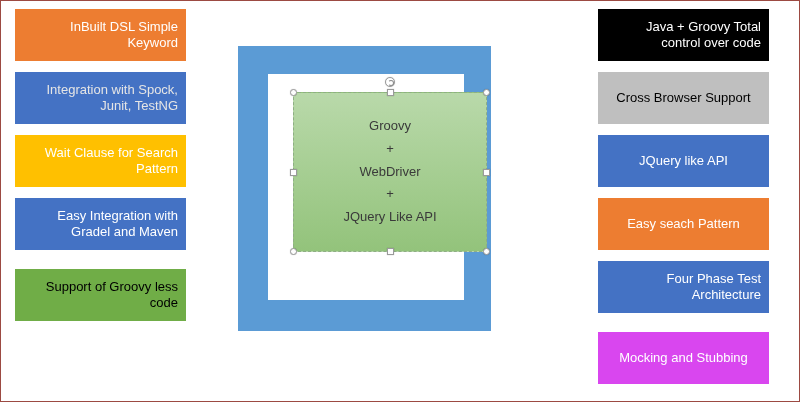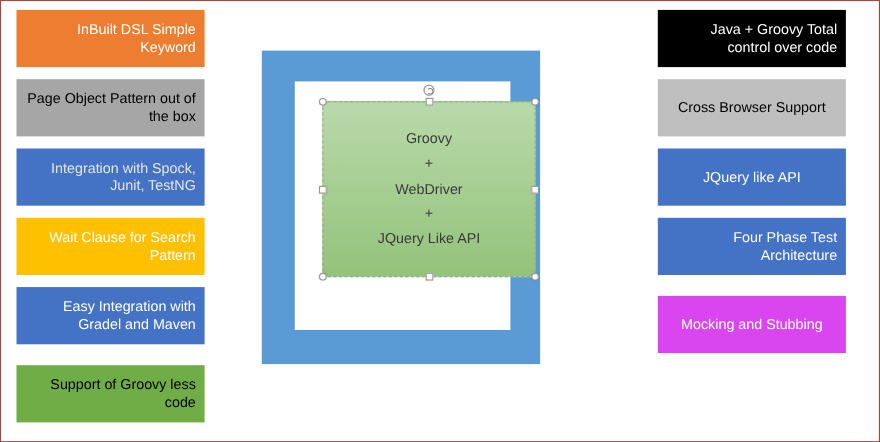--- a/index.html
+++ b/index.html
@@ -120,21 +120,20 @@
     border-radius: 50%;
   }
 </style>
 </head>
 <body>
 
 <div class="frame">
 
   <div class="col left">
     <div class="feature-box" style="background: rgb(237, 125, 49); color: rgb(255, 255, 255);">InBuilt DSL Simple Keyword</div>
-    <div class="feature-box" style="background: rgb(166, 166, 166); color: rgb(0, 0, 0);">Page Object Pattern out of the box</div>
     <div class="feature-box" style="background: rgb(68, 114, 196); color: #e5e5e5;">Integration with Spock, Junit, TestNG</div>
     <div class="feature-box" style="background: rgb(255, 192, 0); color: rgb(255, 255, 255);">Wait Clause for Search Pattern</div>
     <div class="feature-box" style="background: rgb(68, 114, 196); color: rgb(255, 255, 255);">Easy Integration with Gradel and Maven</div>
     <div class="feature-box gap-before" style="background: rgb(112, 173, 71); color: #000000;">Support of Groovy less code</div>
   </div>
 
   <div class="blue-square" style="background: rgb(91, 155, 213);">
     <div class="white-inner" style="background: rgb(255, 255, 255);"></div>
   </div>
 
@@ -153,17 +152,18 @@
     <div class="handle h-bm"></div>
     <div class="handle h-ml"></div>
     <div class="handle h-mr"></div>
     <div class="rotate-handle"></div>
   </div>
 
   <div class="col right">
     <div class="feature-box" style="background: rgb(0, 0, 0); color: rgb(255, 255, 255);">Java + Groovy Total control over code</div>
     <div class="feature-box" style="background: rgb(191, 191, 191); color: rgb(0, 0, 0);">Cross Browser Support</div>
     <div class="feature-box" style="background: rgb(68, 114, 196); color: rgb(255, 255, 255);">JQuery like API</div>
+    <div class="feature-box" style="background: rgb(237, 125, 49); color: rgb(255, 255, 255);">Easy seach Pattern</div>
     <div class="feature-box" style="background: rgb(68, 114, 196); color: rgb(255, 255, 255);">Four Phase Test Architecture</div>
     <div class="feature-box gap-before" style="background: #d946ef; color: rgb(255, 255, 255);">Mocking and Stubbing</div>
   </div>
 
 </div>
 
 </body></html>

